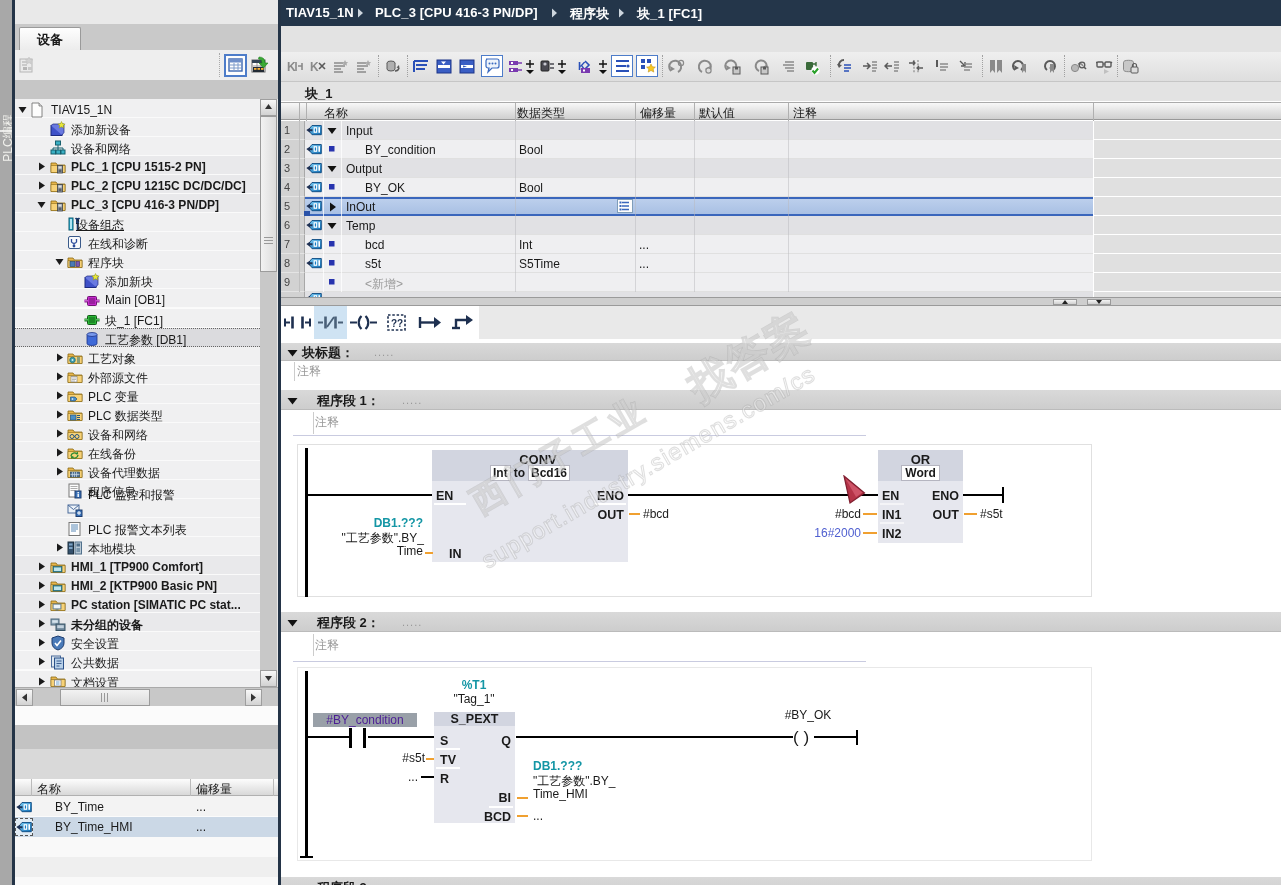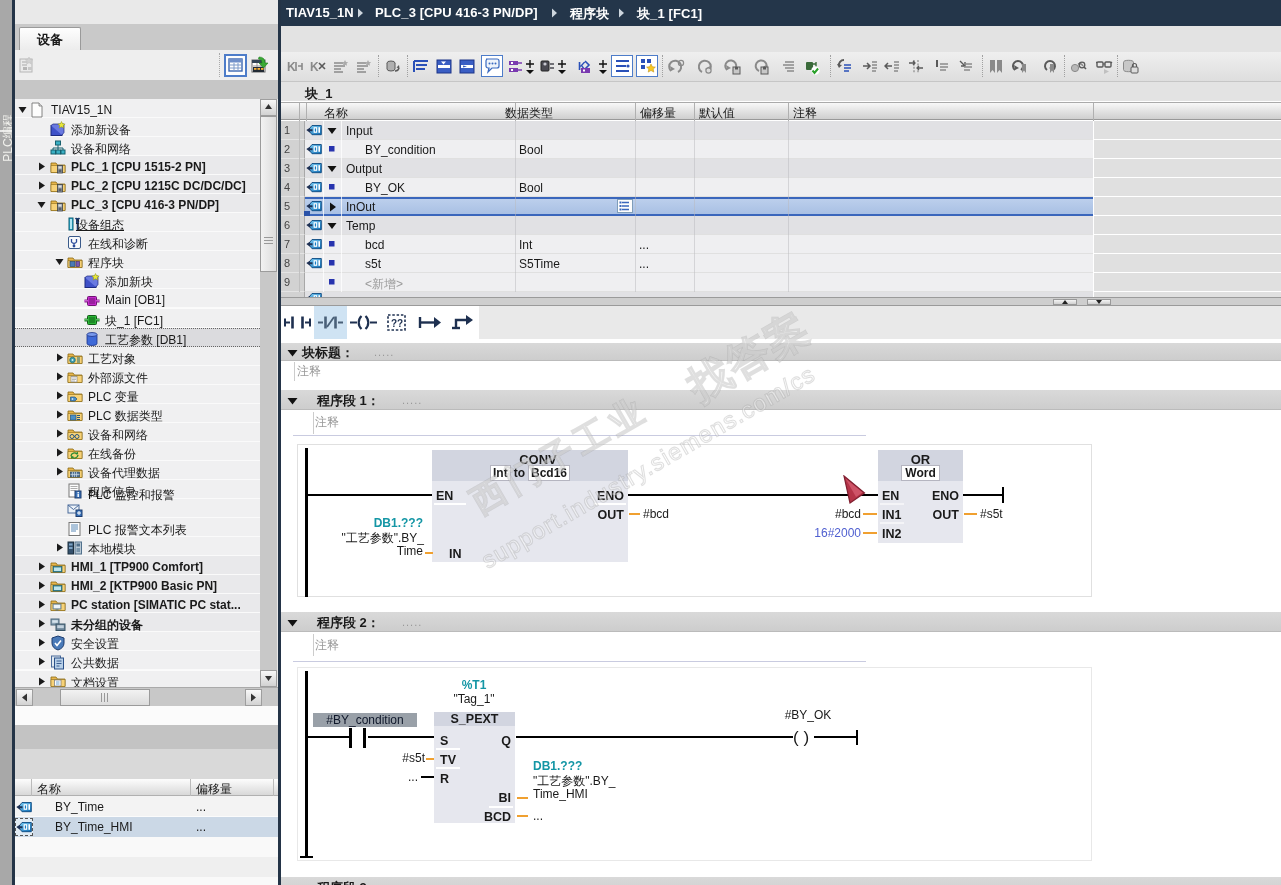--- a/index.html
+++ b/index.html
@@ -664,21 +664,21 @@
       </svg>
       <div class="abs" style="left:0;top:102px;width:1000px;height:17.5px;background:linear-gradient(#f8f8f8,#cfcfcf);border-top:1px solid #aaa;border-bottom:1px solid #999;">
         <div class="abs" style="left:18px;top:0;width:1px;height:17.5px;background:#b0b0b0;"></div>
         <div class="abs" style="left:25px;top:0;width:1px;height:17.5px;background:#b0b0b0;"></div>
         <div class="abs" style="left:234px;top:0;width:1px;height:17.5px;background:#b0b0b0;"></div>
         <div class="abs" style="left:354px;top:0;width:1px;height:17.5px;background:#b0b0b0;"></div>
         <div class="abs" style="left:413px;top:0;width:1px;height:17.5px;background:#b0b0b0;"></div>
         <div class="abs" style="left:507px;top:0;width:1px;height:17.5px;background:#b0b0b0;"></div>
         <div class="abs" style="left:812px;top:0;width:1px;height:17.5px;background:#b0b0b0;"></div>
         <div class="abs" style="left:43px;top:2px;">名称</div>
-        <div class="abs" style="left:224px;top:2px;">数据类型</div>
+        <div class="abs" style="left:236px;top:2px;">数据类型</div>
         <div class="abs" style="left:359px;top:2px;">偏移量</div>
         <div class="abs" style="left:418px;top:2px;">默认值</div>
         <div class="abs" style="left:512px;top:2px;">注释</div>
       </div>
       <div class="abs" style="left:0;top:120.5px;width:1000px;height:19.0px;">
         <div class="abs" style="left:0;top:0;width:24px;height:19.0px;background:#d2d2d2;border-bottom:1px solid #e4e4e4;border-right:1px solid #a8a8a8;color:#444;font-size:11px;">
           <span style="position:absolute;left:3px;top:3px;">1</span>
           <span style="position:absolute;left:18px;top:0;width:1px;height:19.0px;background:#c0c0c0;"></span>
         </div>
         <div class="abs" style="left:24px;top:0;width:788px;height:19.0px;background:#e1e1e4;border-bottom:1px solid #e0e0e0;"></div>
@@ -1100,21 +1100,21 @@
       <div class="abs" style="left:32px;top:634px;width:1px;height:22px;background:#ccc;"></div>
       <div class="abs" style="left:34px;top:637px;color:#9a9a9a;">注释</div>
       <div class="abs" style="left:12px;top:661px;width:573px;height:1px;background:#c9cbe0;"></div>
       <div class="abs" style="left:16px;top:667px;width:795px;height:194px;background:#fff;border:1px solid #e8e8e8;"></div>
       <div class="abs" style="left:24px;top:671px;width:3px;height:187px;background:#000;"></div>
       <div class="abs" style="left:19px;top:856px;width:13px;height:2px;background:#000;"></div>
       <div class="abs" style="left:26px;top:736px;width:42px;height:2px;background:#000;"></div>
       <div class="abs" style="left:87px;top:736px;width:66px;height:2px;background:#000;"></div>
       <div class="abs" style="left:68px;top:728px;width:3px;height:20px;background:#000;"></div>
       <div class="abs" style="left:82px;top:728px;width:3px;height:20px;background:#000;"></div>
-      <div class="abs" style="left:32px;top:713px;width:104px;height:14px;background:#99a0a8;color:#0f172a;font-size:12px;text-align:center;line-height:14px;">#BY_condition</div>
+      <div class="abs" style="left:32px;top:713px;width:104px;height:14px;background:#99a0a8;color:#4c1d95;font-size:12px;text-align:center;line-height:14px;">#BY_condition</div>
       <div class="abs b" style="left:193px;top:678px;transform:translateX(-50%);color:#1496a5;">%T1</div>
       <div class="abs" style="left:193px;top:692px;transform:translateX(-50%);">"Tag_1"</div>
       <div class="abs" style="left:153px;top:712px;width:81px;height:111px;background:#e6e7ee;"></div>
       <div class="abs" style="left:153px;top:712px;width:81px;height:14px;background:#d2d5e0;"></div>
       <div class="abs b" style="left:153px;top:712px;width:81px;text-align:center;font-size:12.5px;">S_PEXT</div>
       <div class="abs b" style="left:159px;top:734px;font-size:12.5px;">S</div>
       <div class="abs" style="left:155px;top:748px;width:24px;height:1.5px;background:#fff;"></div>
       <div class="abs b" style="left:230px;top:734px;font-size:12.5px;transform:translateX(-100%);">Q</div>
       <div class="abs b" style="left:159px;top:753px;font-size:12.5px;">TV</div>
       <div class="abs" style="left:155px;top:767px;width:24px;height:1.5px;background:#fff;"></div>

